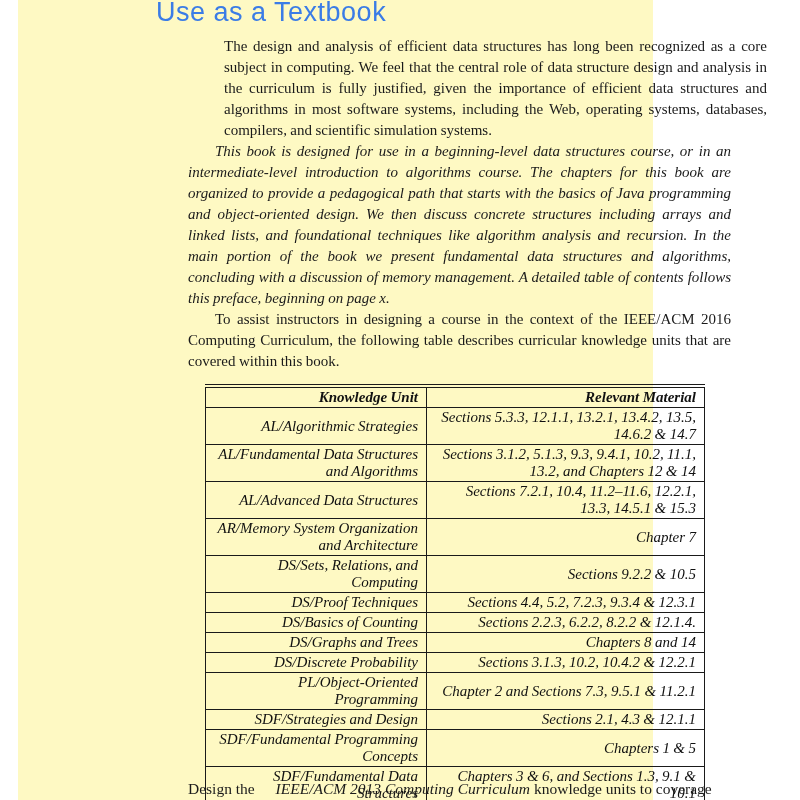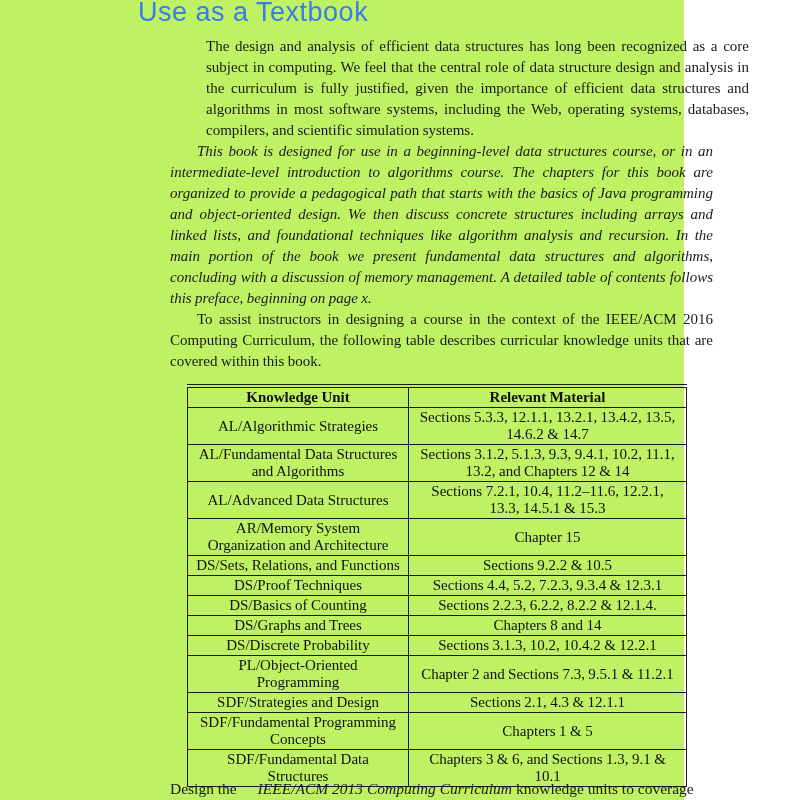--- a/index.html
+++ b/index.html
@@ -1,21 +1,21 @@
 <!DOCTYPE html>
 <html><head>
 <meta charset="utf-8">
 <style>
   html,body{margin:0;padding:0;}
   body{
     width:800px;height:800px;position:relative;overflow:hidden;
     background:#ffffff;color:#1a1a1a;
     font-family:"Liberation Serif", serif;
   }
-  .page{position:absolute;left:0;top:0;width:684px;height:800px;background:#bef264;}
+  .page{position:absolute;left:18px;top:0;width:635px;height:800px;background:#fef9c3;}
   .heading{
     position:absolute;left:138px;top:-3px;margin:0;
     font-family:"Liberation Sans", sans-serif;
     font-weight:400;font-size:27px;letter-spacing:0.5px;
   }
   .para{
     position:absolute;left:170px;width:543px;
     font-size:15px;line-height:21px;text-align:justify;
     word-spacing:-0.3px;
   }
@@ -27,21 +27,21 @@
     position:absolute;left:187px;top:384px;width:500px;
     border-top:1px solid #1a1a1a;padding-top:2px;
   }
   table{
     border-collapse:collapse;width:100%;
     font-size:15px;line-height:17px;color:#111;
     word-spacing:-0.3px;
   }
   th,td{
     border:1px solid #1a1a1a;
-    padding:1px 8px;vertical-align:middle;text-align:center;
+    padding:1px 8px;vertical-align:middle;text-align:right;font-style:italic;
   }
   th{font-weight:bold;}
   .caption{
     position:absolute;left:170px;top:778px;width:600px;
     font-size:15.5px;line-height:21px;white-space:nowrap;
   }
   .caption em{font-style:italic;margin-left:17px;}
 </style>
 </head>
 <body>
@@ -76,24 +76,24 @@
           <tr>
             <td>AL/Fundamental Data Structures and Algorithms</td>
             <td>Sections 3.1.2, 5.1.3, 9.3, 9.4.1, 10.2, 11.1, 13.2, and Chapters 12 &amp; 14</td>
           </tr>
           <tr>
             <td>AL/Advanced Data Structures</td>
             <td>Sections 7.2.1, 10.4, 11.2–11.6, 12.2.1, 13.3, 14.5.1 &amp; 15.3</td>
           </tr>
           <tr>
             <td>AR/Memory System Organization and Architecture</td>
-            <td>Chapter 15</td>
+            <td>Chapter 7</td>
           </tr>
           <tr>
-            <td>DS/Sets, Relations, and Functions</td>
+            <td>DS/Sets, Relations, and Computing</td>
             <td>Sections 9.2.2 &amp; 10.5</td>
           </tr>
           <tr>
             <td>DS/Proof Techniques</td>
             <td>Sections 4.4, 5.2, 7.2.3, 9.3.4 &amp; 12.3.1</td>
           </tr>
           <tr>
             <td>DS/Basics of Counting</td>
             <td>Sections 2.2.3, 6.2.2, 8.2.2 &amp; 12.1.4.</td>
           </tr>

